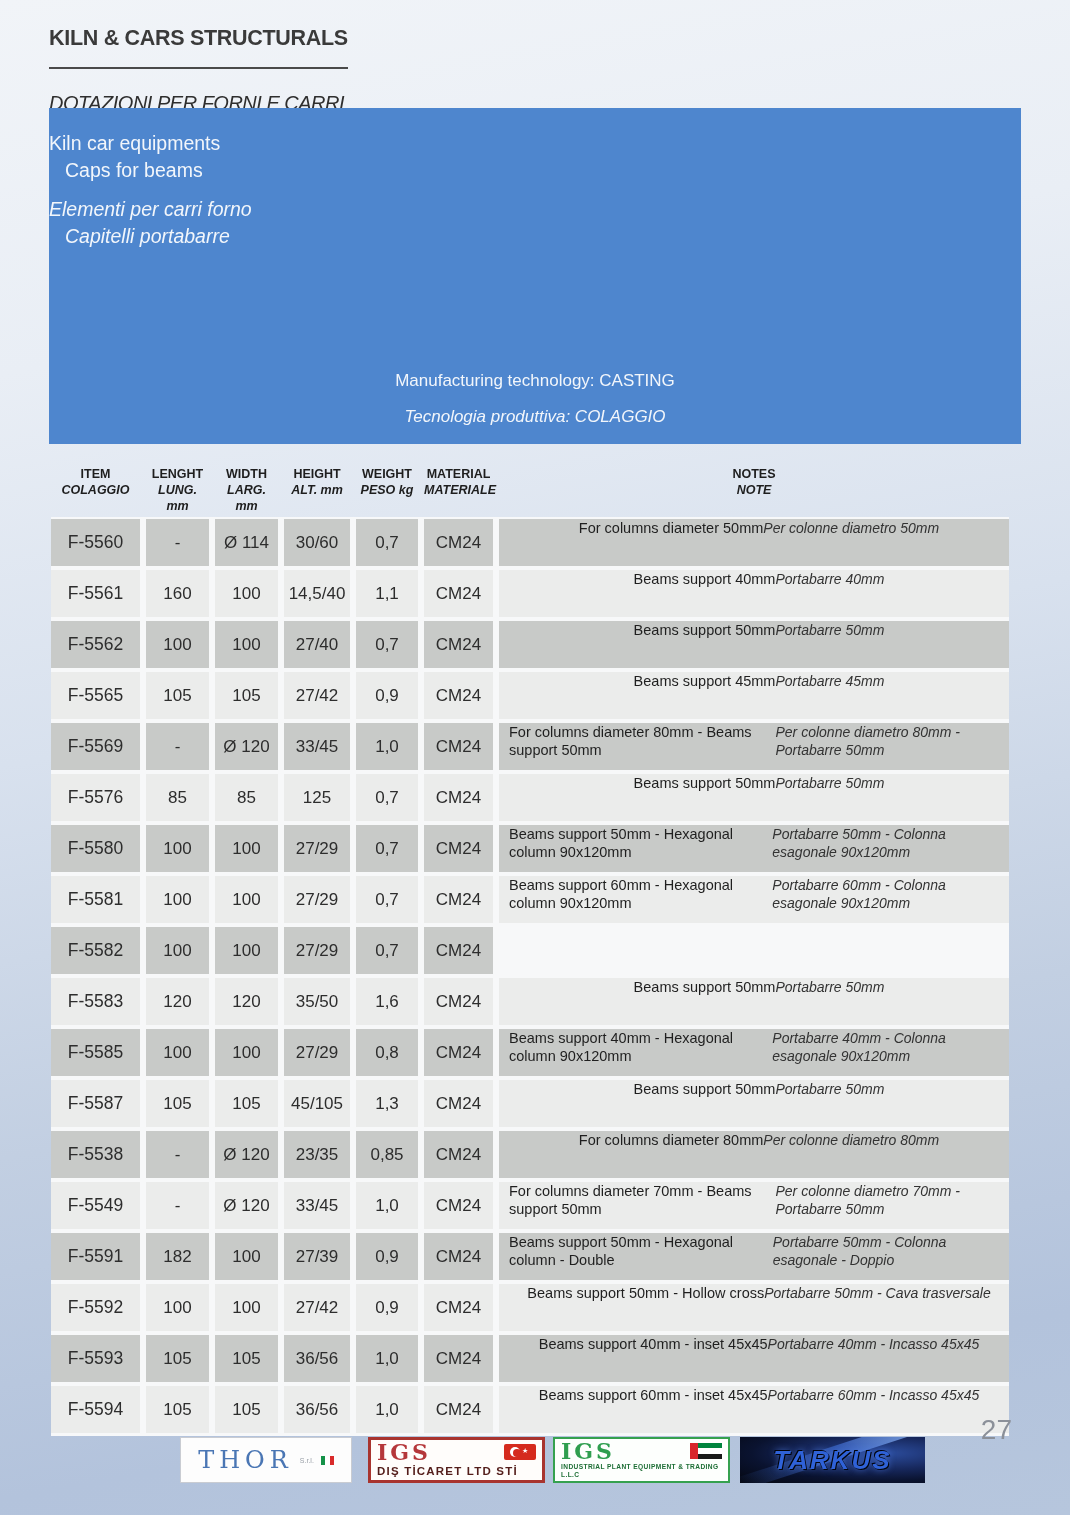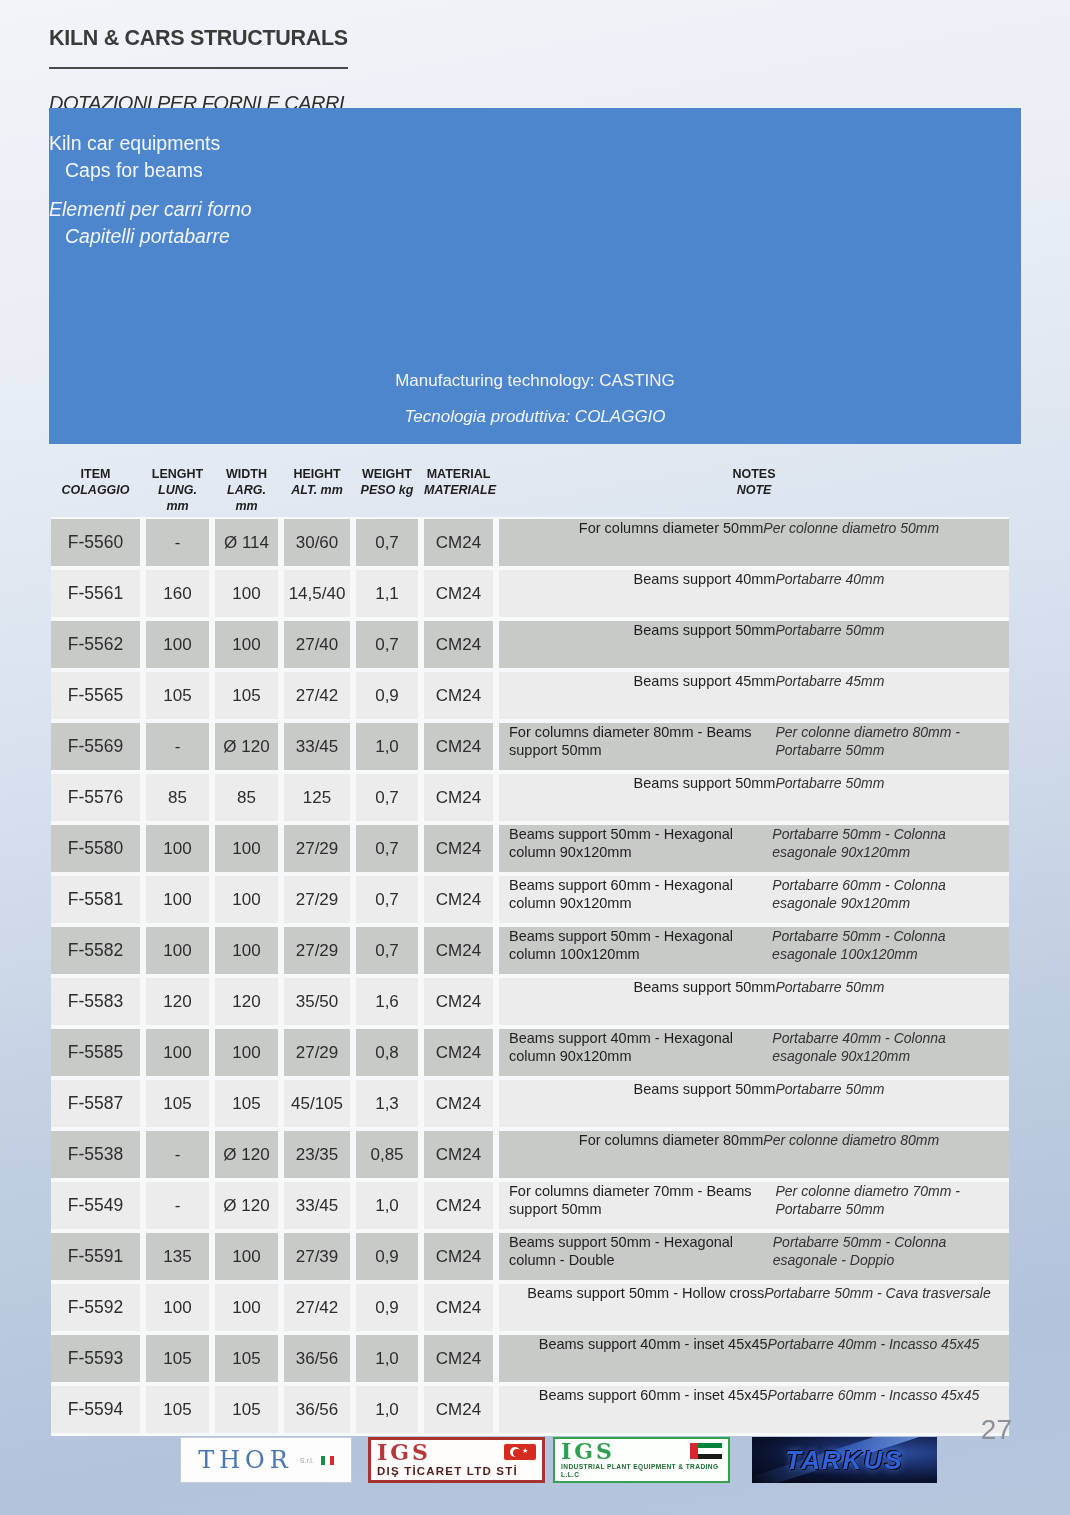--- a/index.html
+++ b/index.html
@@ -110,21 +110,21 @@
     width:32px;height:16px;position:relative;
     background:linear-gradient(to bottom,#00843d 33%,#fff 33% 66%,#1a1a1a 66%);
   }
   .flag-uae::before{content:"";position:absolute;left:0;top:0;width:8px;height:16px;background:#d8262c;}
   .igs-sub-uae{
     font-size:6.6px;font-weight:bold;color:#1d6e35;letter-spacing:0.4px;line-height:8px;
   }
   .logo-tarkus{
     left:740px;width:185px;
     background:radial-gradient(ellipse at 78% 35%, #2c4d9e 0%, #17285d 38%, #0a1330 65%, #04060e 100%);
-    display:flex;align-items:center;justify-content:center;overflow:hidden;margin-left:12px;
+    display:flex;align-items:center;justify-content:center;overflow:hidden;
   }
   .tarkus-swoosh{
     position:absolute;width:220px;height:14px;background:linear-gradient(90deg,rgba(60,110,220,0) 0%,rgba(70,120,230,0.55) 50%,rgba(160,200,255,0.85) 100%);
     transform:rotate(-18deg) translate(8px,-6px);
   }
   .tarkus-text{
     position:relative;font-weight:bold;font-style:italic;font-size:26px;letter-spacing:2px;color:#2f62d8;
     text-shadow:1px 1px 0 #02040c, -1px -1px 0 #02040c, 0 0 7px rgba(90,140,255,0.8);
   }
 </style>
@@ -287,24 +287,20 @@
       </div>
     </div>
 
     <div class="row odd">
       <div class="cell c-item">F-5582</div>
       <div class="cell c-num">100</div>
       <div class="cell c-num">100</div>
       <div class="cell c-num">27/29</div>
       <div class="cell c-num">0,7</div>
       <div class="cell c-num">CM24</div>
-      <div class="cell c-notes">
-        <div class="note-en">Beams support 50mm - Hexagonal column 100x120mm</div>
-        <div class="note-it">Portabarre 50mm - Colonna esagonale 100x120mm</div>
-      </div>
     </div>
 
     <div class="row even">
       <div class="cell c-item">F-5583</div>
       <div class="cell c-num">120</div>
       <div class="cell c-num">120</div>
       <div class="cell c-num">35/50</div>
       <div class="cell c-num">1,6</div>
       <div class="cell c-num">CM24</div>
       <div class="cell c-notes">
@@ -360,21 +356,21 @@
       <div class="cell c-num">1,0</div>
       <div class="cell c-num">CM24</div>
       <div class="cell c-notes">
         <div class="note-en">For columns diameter 70mm - Beams support 50mm</div>
         <div class="note-it">Per colonne diametro 70mm - Portabarre 50mm</div>
       </div>
     </div>
 
     <div class="row odd">
       <div class="cell c-item">F-5591</div>
-      <div class="cell c-num">135</div>
+      <div class="cell c-num">182</div>
       <div class="cell c-num">100</div>
       <div class="cell c-num">27/39</div>
       <div class="cell c-num">0,9</div>
       <div class="cell c-num">CM24</div>
       <div class="cell c-notes">
         <div class="note-en">Beams support 50mm - Hexagonal column - Double</div>
         <div class="note-it">Portabarre 50mm - Colonna esagonale - Doppio</div>
       </div>
     </div>
 

